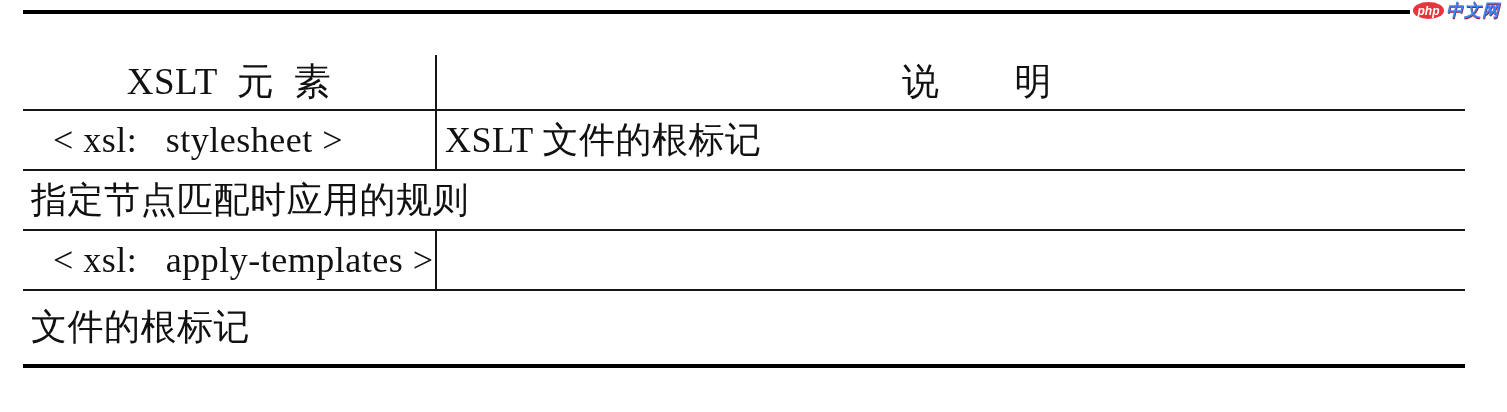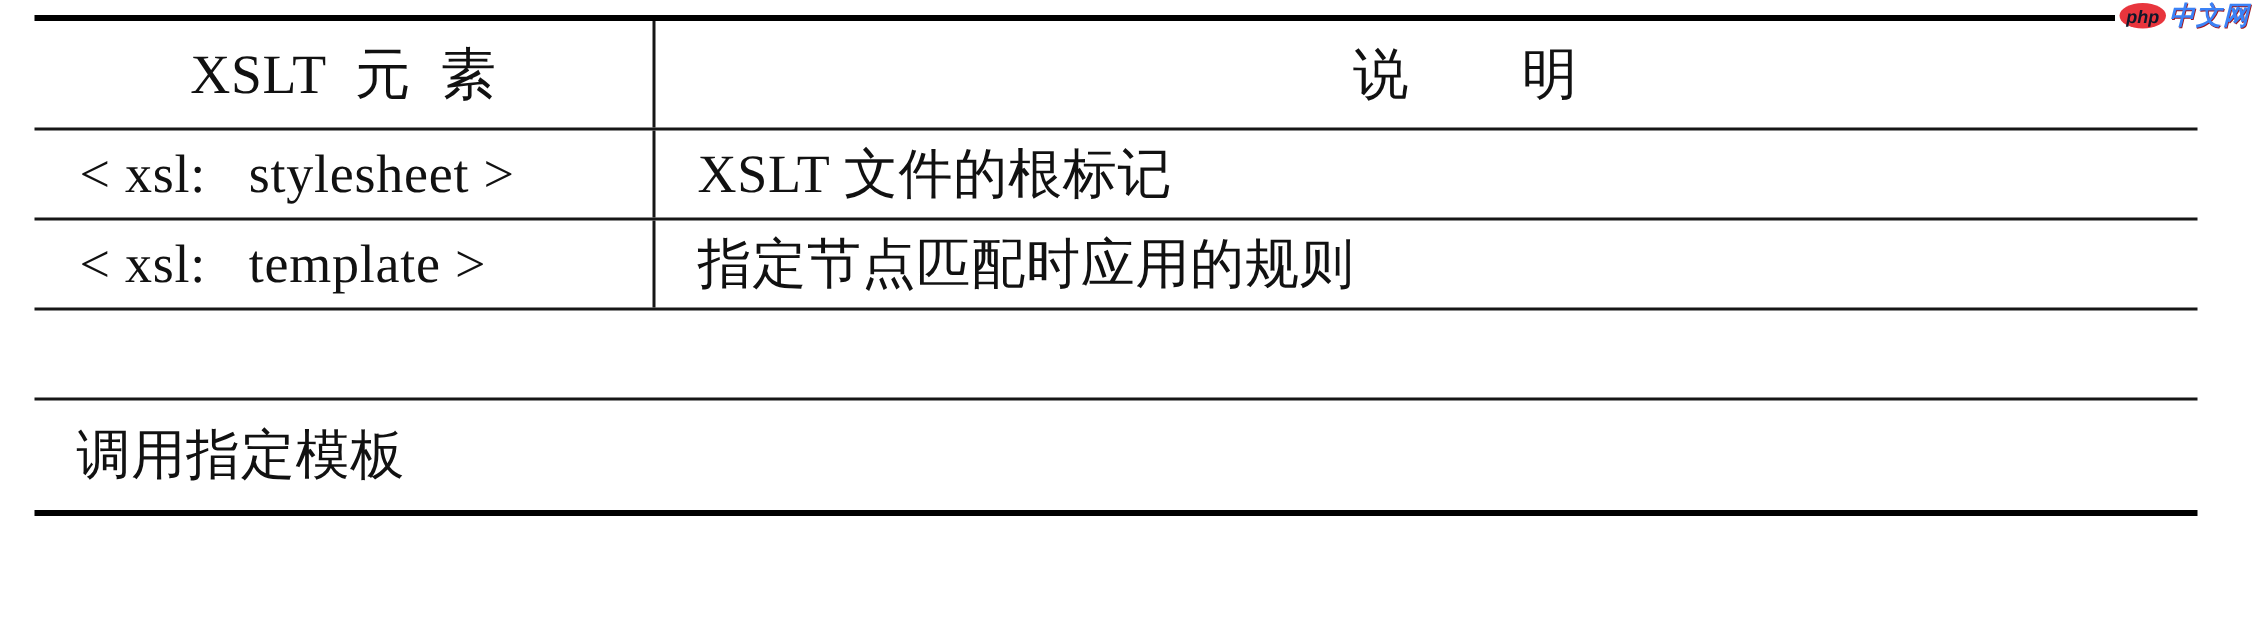--- a/index.html
+++ b/index.html
@@ -21,34 +21,34 @@
     top: 10px;
     width: 1442px;
     border-top: 4px solid #000000;
     border-bottom: 4px solid #000000;
   }
   .t-row {
     display: flex;
     height: 60px;
     border-bottom: 2px solid #161616;
   }
-  .t-row.header { height: 73px; }
+  .t-row.header { height: 56px; margin-top: 41px; }
   .t-row.last { border-bottom: none; height: 73px; }
   .c1 {
     width: 414px;
     border-right: 2px solid #161616;
     display: flex;
     align-items: center;
     padding-left: 30px;
   }
   .c2 {
     flex: 1;
     display: flex;
     align-items: center;
-    padding-left: 28px;
+    padding-left: 8px;
   }
   .t-row.header .c1 {
     justify-content: center;
     padding-left: 0;
   }
   .t-row.header .c2 {
     justify-content: center;
     padding-left: 52px;
   }
   .cell-text {
@@ -67,21 +67,21 @@
     align-items: center;
     background: #ffffff;
     padding: 1px 0 1px 3px;
     font-family: "Liberation Sans", sans-serif;
   }
   .logo-badge {
     width: 31px;
     height: 17px;
     background: #e8353d;
     border-radius: 50% / 50%;
-    color: #0f172a;
+    color: #ffffff;
     font-size: 12px;
     font-weight: bold;
     font-style: italic;
     display: flex;
     align-items: center;
     justify-content: center;
     margin-right: 2px;
     line-height: 1;
   }
   .logo-site {
@@ -113,34 +113,34 @@
     <div class="t-row">
       <div class="c1">
         <span class="cell-text">&lt; xsl:   stylesheet &gt;</span>
       </div>
       <div class="c2">
         <span class="cell-text">XSLT 文件的根标记</span>
       </div>
     </div>
 
     <div class="t-row">
-      <div class="c1">
-        <span class="cell-text">&lt; xsl:   template &gt;</span>
-      </div>
       <div class="c2">
         <span class="cell-text">指定节点匹配时应用的规则</span>
       </div>
     </div>
 
     <div class="t-row">
+      <div class="c1">
+        <span class="cell-text">&lt; xsl:   apply-templates &gt;</span>
+      </div>
     </div>
 
     <div class="t-row last">
       <div class="c2">
-        <span class="cell-text">调用指定模板</span>
+        <span class="cell-text">文件的根标记</span>
       </div>
     </div>
 
   </div>
 
   <div class="logo">
     <span class="logo-badge">php</span>
     <span class="logo-site">中文网</span>
   </div>
 

